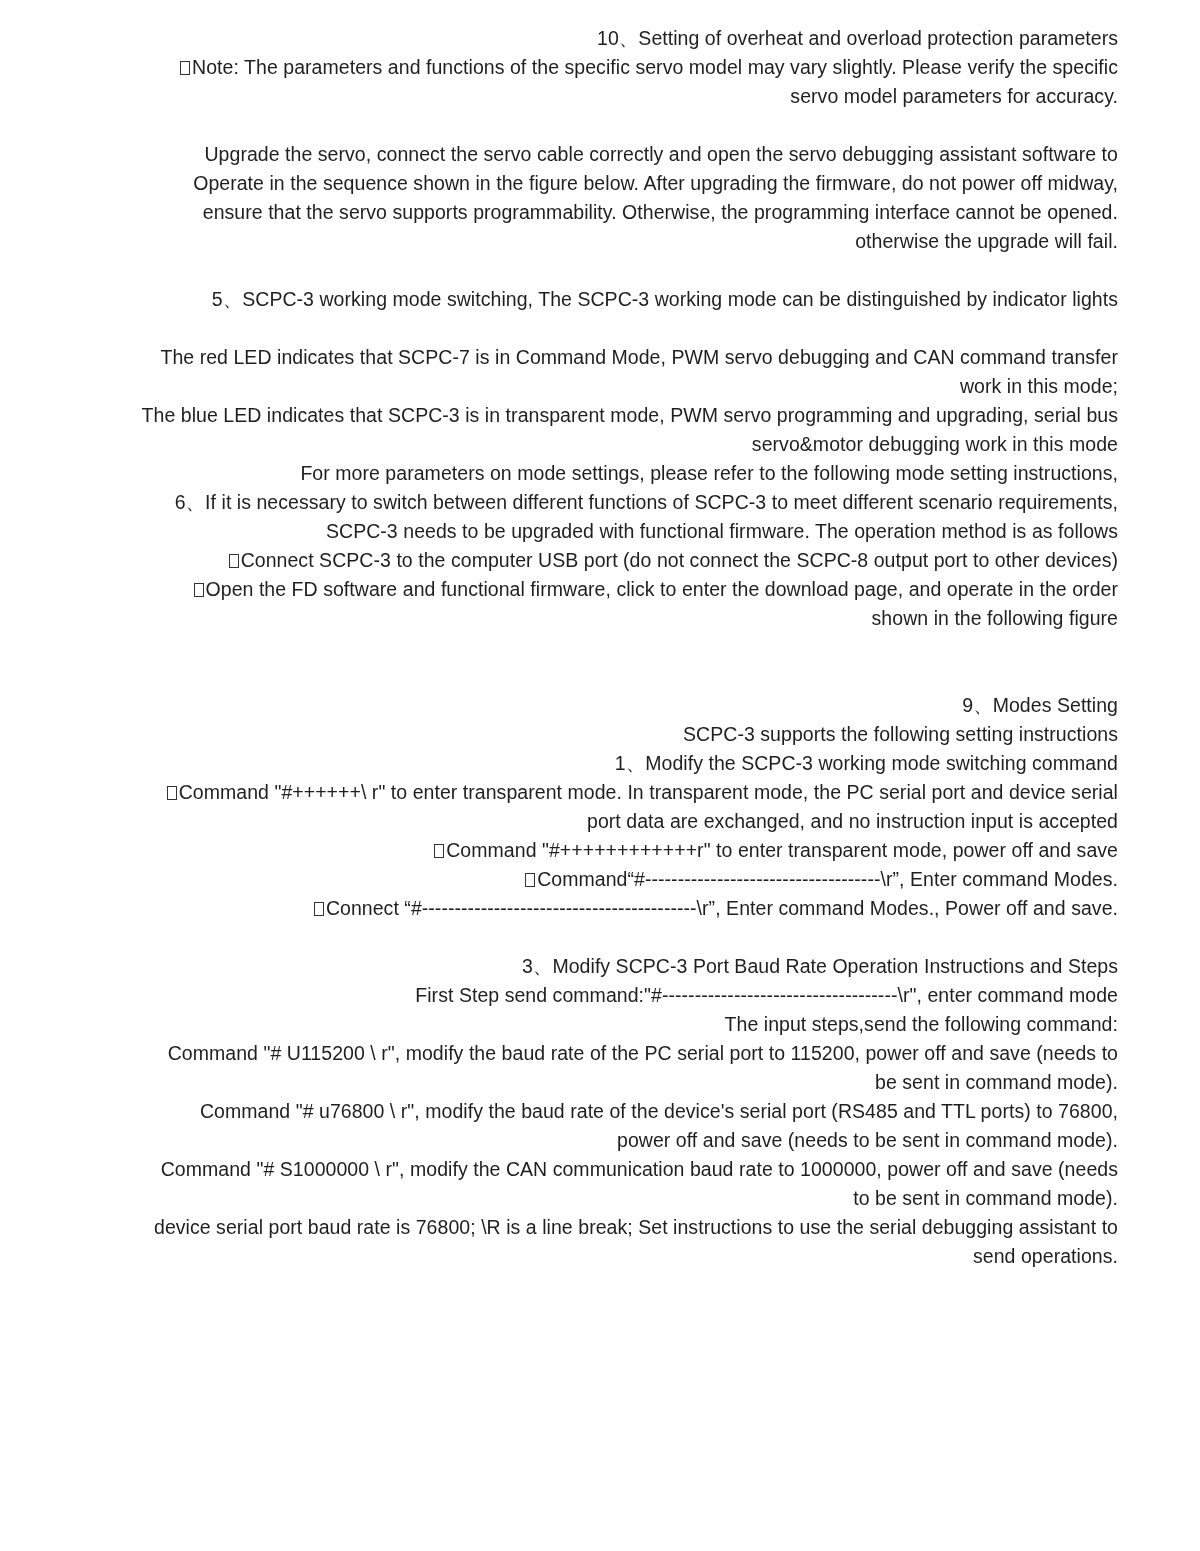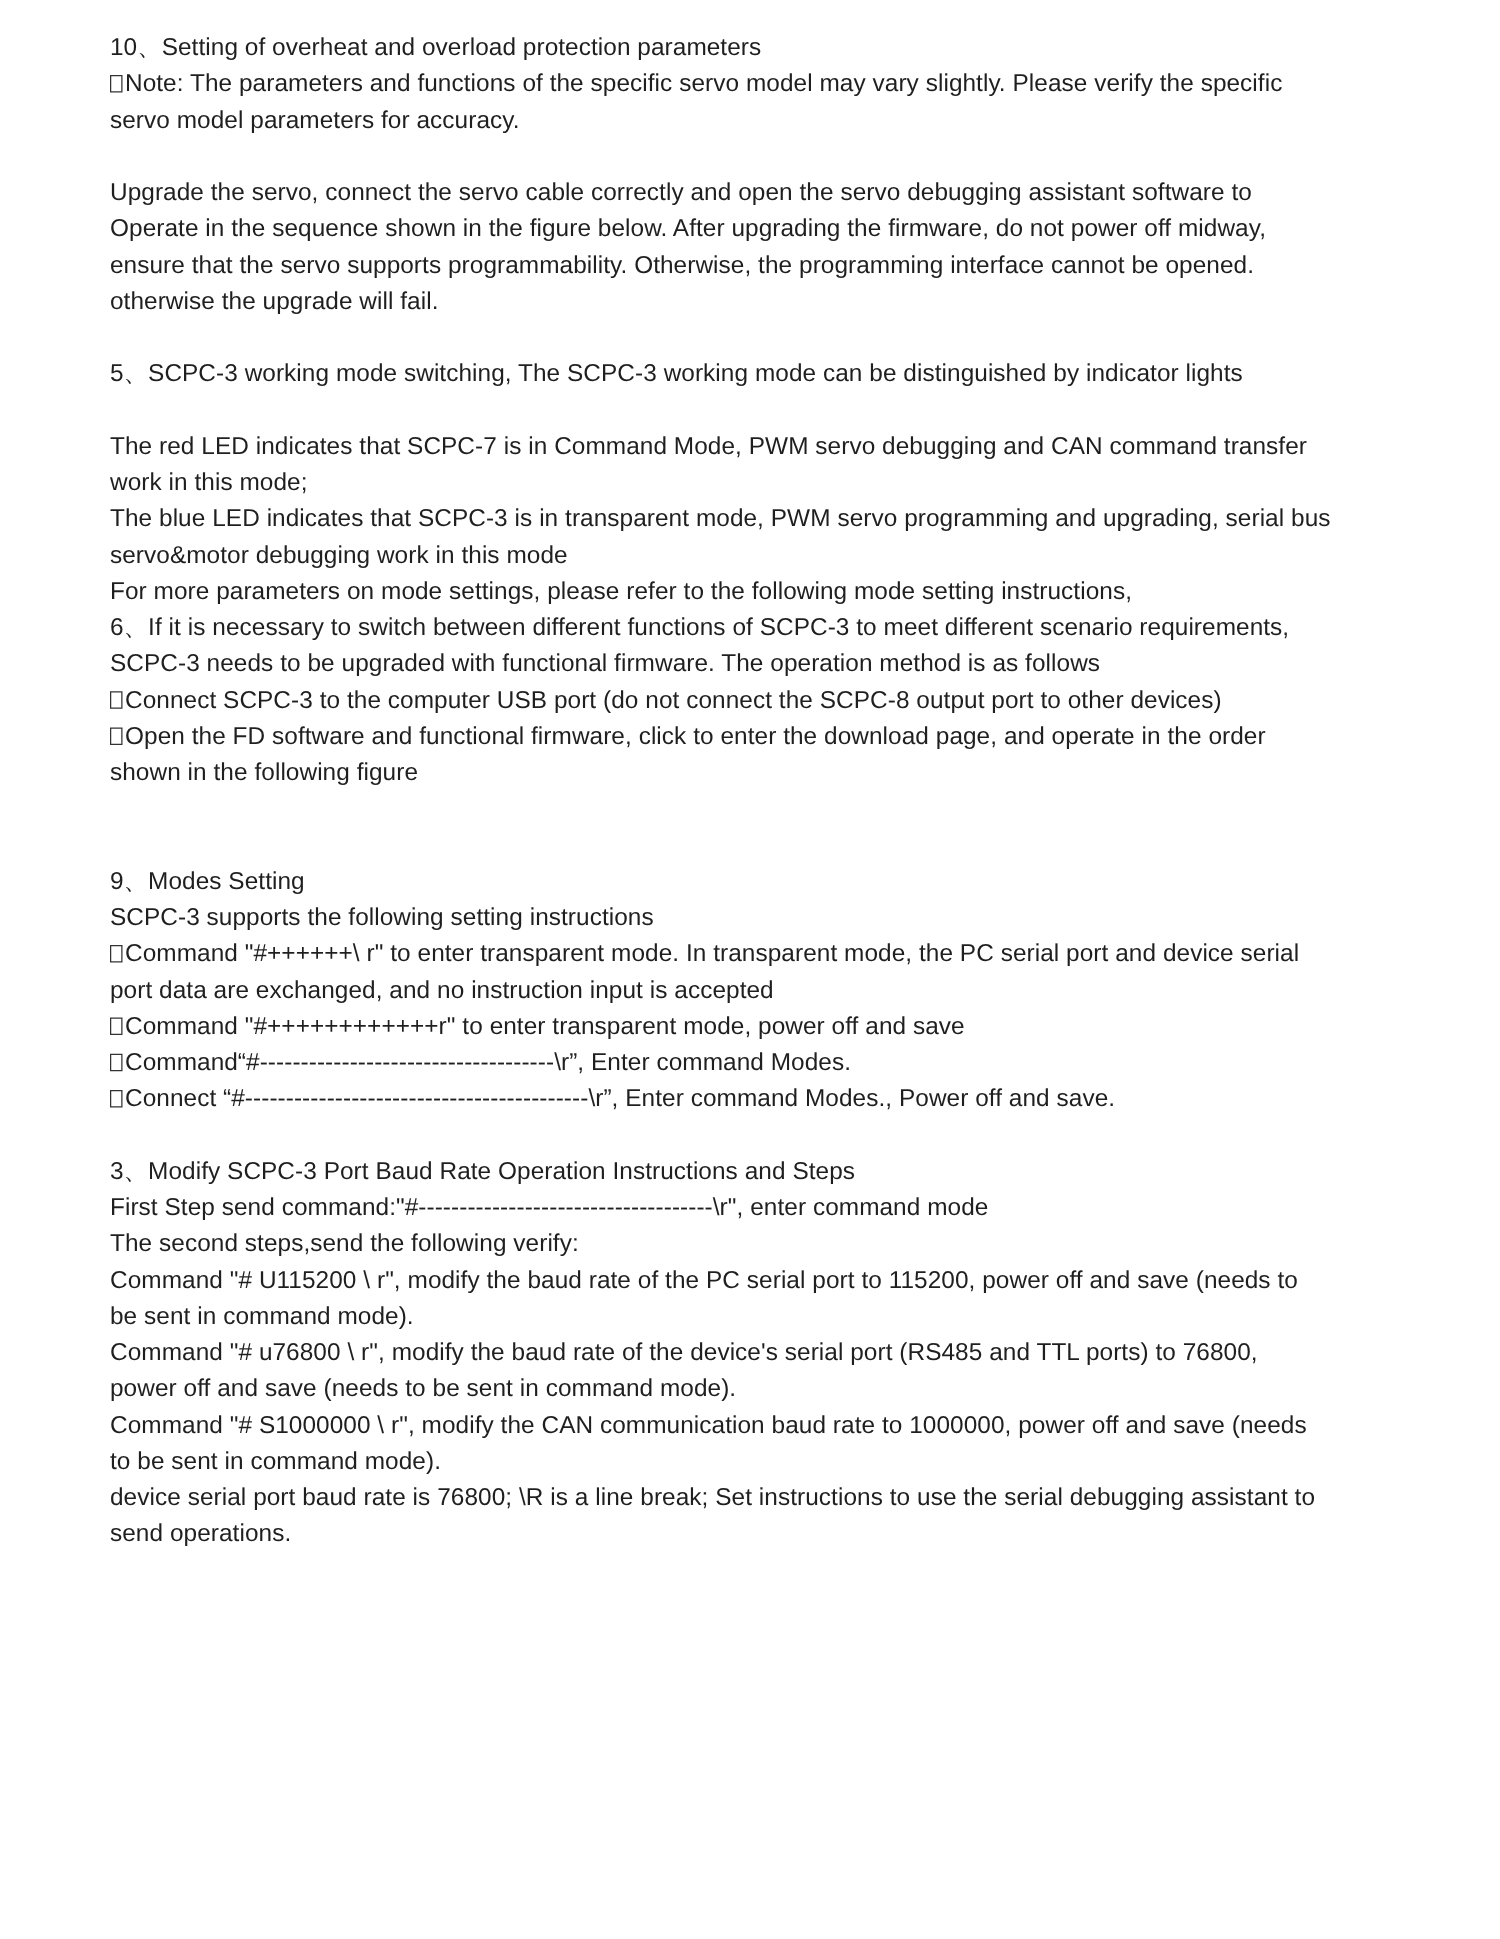--- a/index.html
+++ b/index.html
@@ -20,20 +20,21 @@
       left: 88px;
       top: 24px;
       width: 1030px;
     }
     .line {
       font-size: 19.5px;
       line-height: 29px;
       height: 29px;
       white-space: nowrap;
       letter-spacing: 0.05px;
+      text-align: right;
     }
     .gap {
       height: 29px;
     }
     .gap2 {
       height: 58px;
     }
     .box {
       display: inline-block;
       width: 10px;
@@ -74,31 +75,32 @@
   <div class="line">6、If it is necessary to switch between different functions of SCPC-3 to meet different scenario requirements,</div>
   <div class="line">SCPC-3 needs to be upgraded with functional firmware. The operation method is as follows</div>
   <div class="line"><span class="box"></span><span>Connect SCPC-3 to the computer USB port (do not connect the SCPC-8 output port to other devices)</span></div>
   <div class="line"><span class="box"></span><span>Open the FD software and functional firmware, click to enter the download page, and operate in the order</span></div>
   <div class="line">shown in the following figure</div>
 
   <div class="gap2"></div>
 
   <div class="line">9、Modes Setting</div>
   <div class="line">SCPC-3 supports the following setting instructions</div>
+  <div class="line">1、Modify the SCPC-3 working mode switching command</div>
   <div class="line"><span class="box"></span><span>Command "#++++++\ r" to enter transparent mode. In transparent mode, the PC serial port and device serial</span></div>
   <div class="line">port data are exchanged, and no instruction input is accepted</div>
   <div class="line"><span class="box"></span><span>Command "#++++++++++++r" to enter transparent mode, power off and save</span></div>
   <div class="line"><span class="box"></span><span>Command“#------------------------------------\r”,  Enter command Modes.</span></div>
   <div class="line"><span class="box"></span><span>Connect “#------------------------------------------\r”,  Enter command Modes.,  Power off and save.</span></div>
 
   <div class="gap"></div>
 
   <div class="line">3、Modify SCPC-3 Port Baud Rate Operation Instructions and Steps</div>
   <div class="line">First Step send command:"#------------------------------------\r",  enter command mode</div>
-  <div class="line">The second steps,send the following verify:</div>
+  <div class="line">The input steps,send the following command:</div>
   <div class="line">Command "# U115200 \ r", modify the baud rate of the PC serial port to 115200, power off and save (needs to</div>
   <div class="line">be sent in command mode).</div>
   <div class="line">Command "# u76800 \ r", modify the baud rate of the device's serial port (RS485 and TTL ports) to 76800,</div>
   <div class="line">power off and save (needs to be sent in command mode).</div>
   <div class="line">Command "# S1000000 \ r", modify the CAN communication baud rate to 1000000, power off and save (needs</div>
   <div class="line">to be sent in command mode).</div>
   <div class="line">device serial port baud rate is 76800; \R is a line break; Set instructions to use the serial debugging assistant to</div>
   <div class="line">send operations.</div>
 
 </div>

